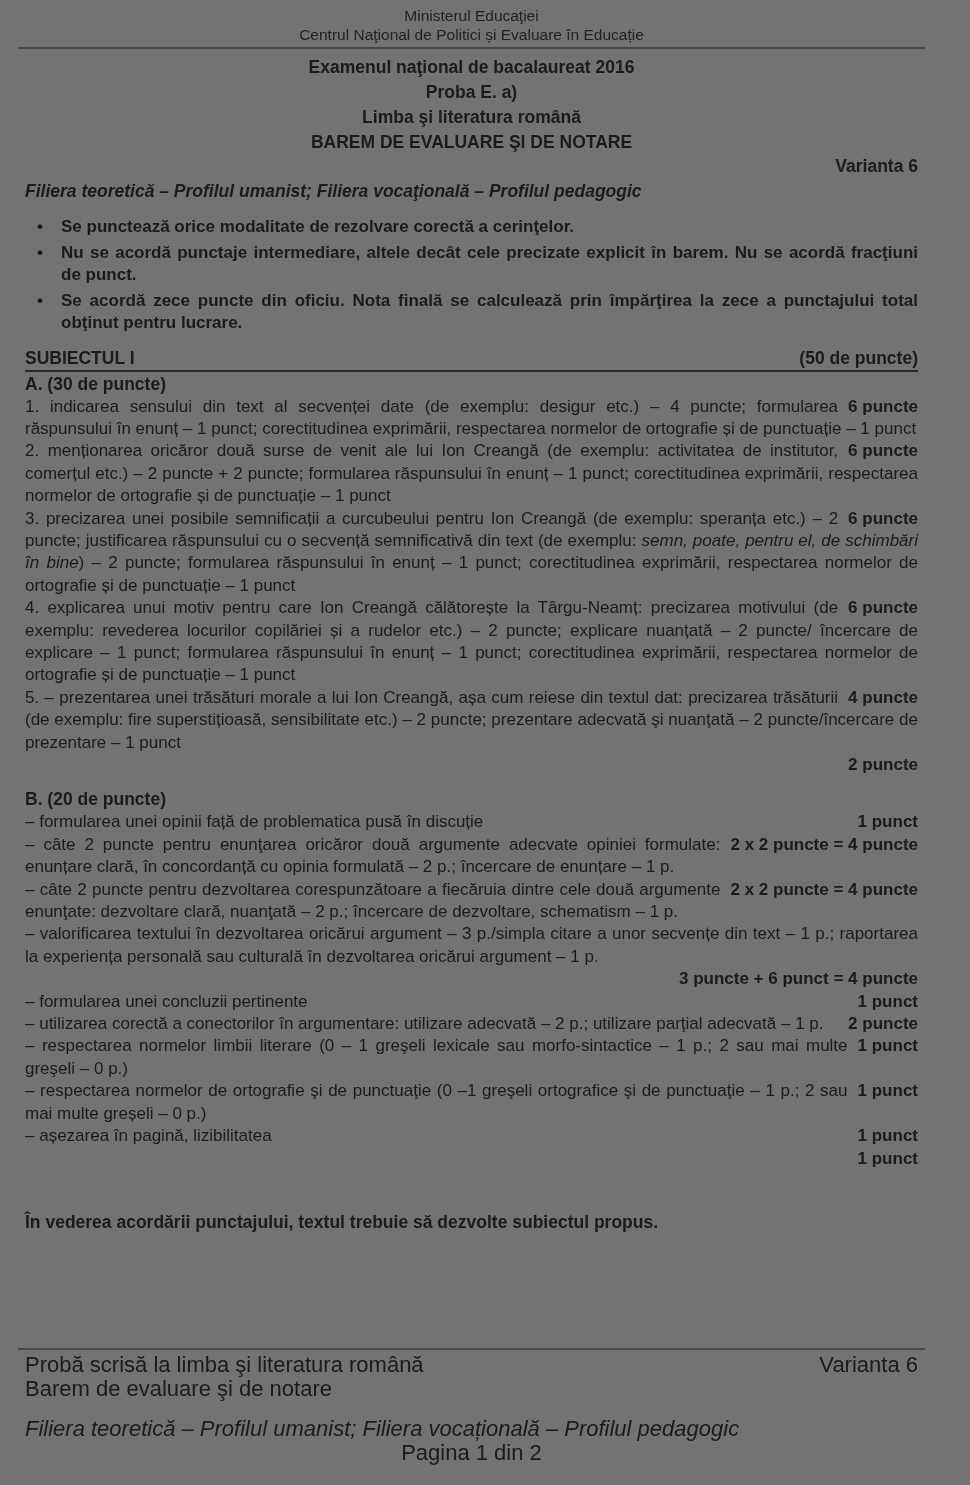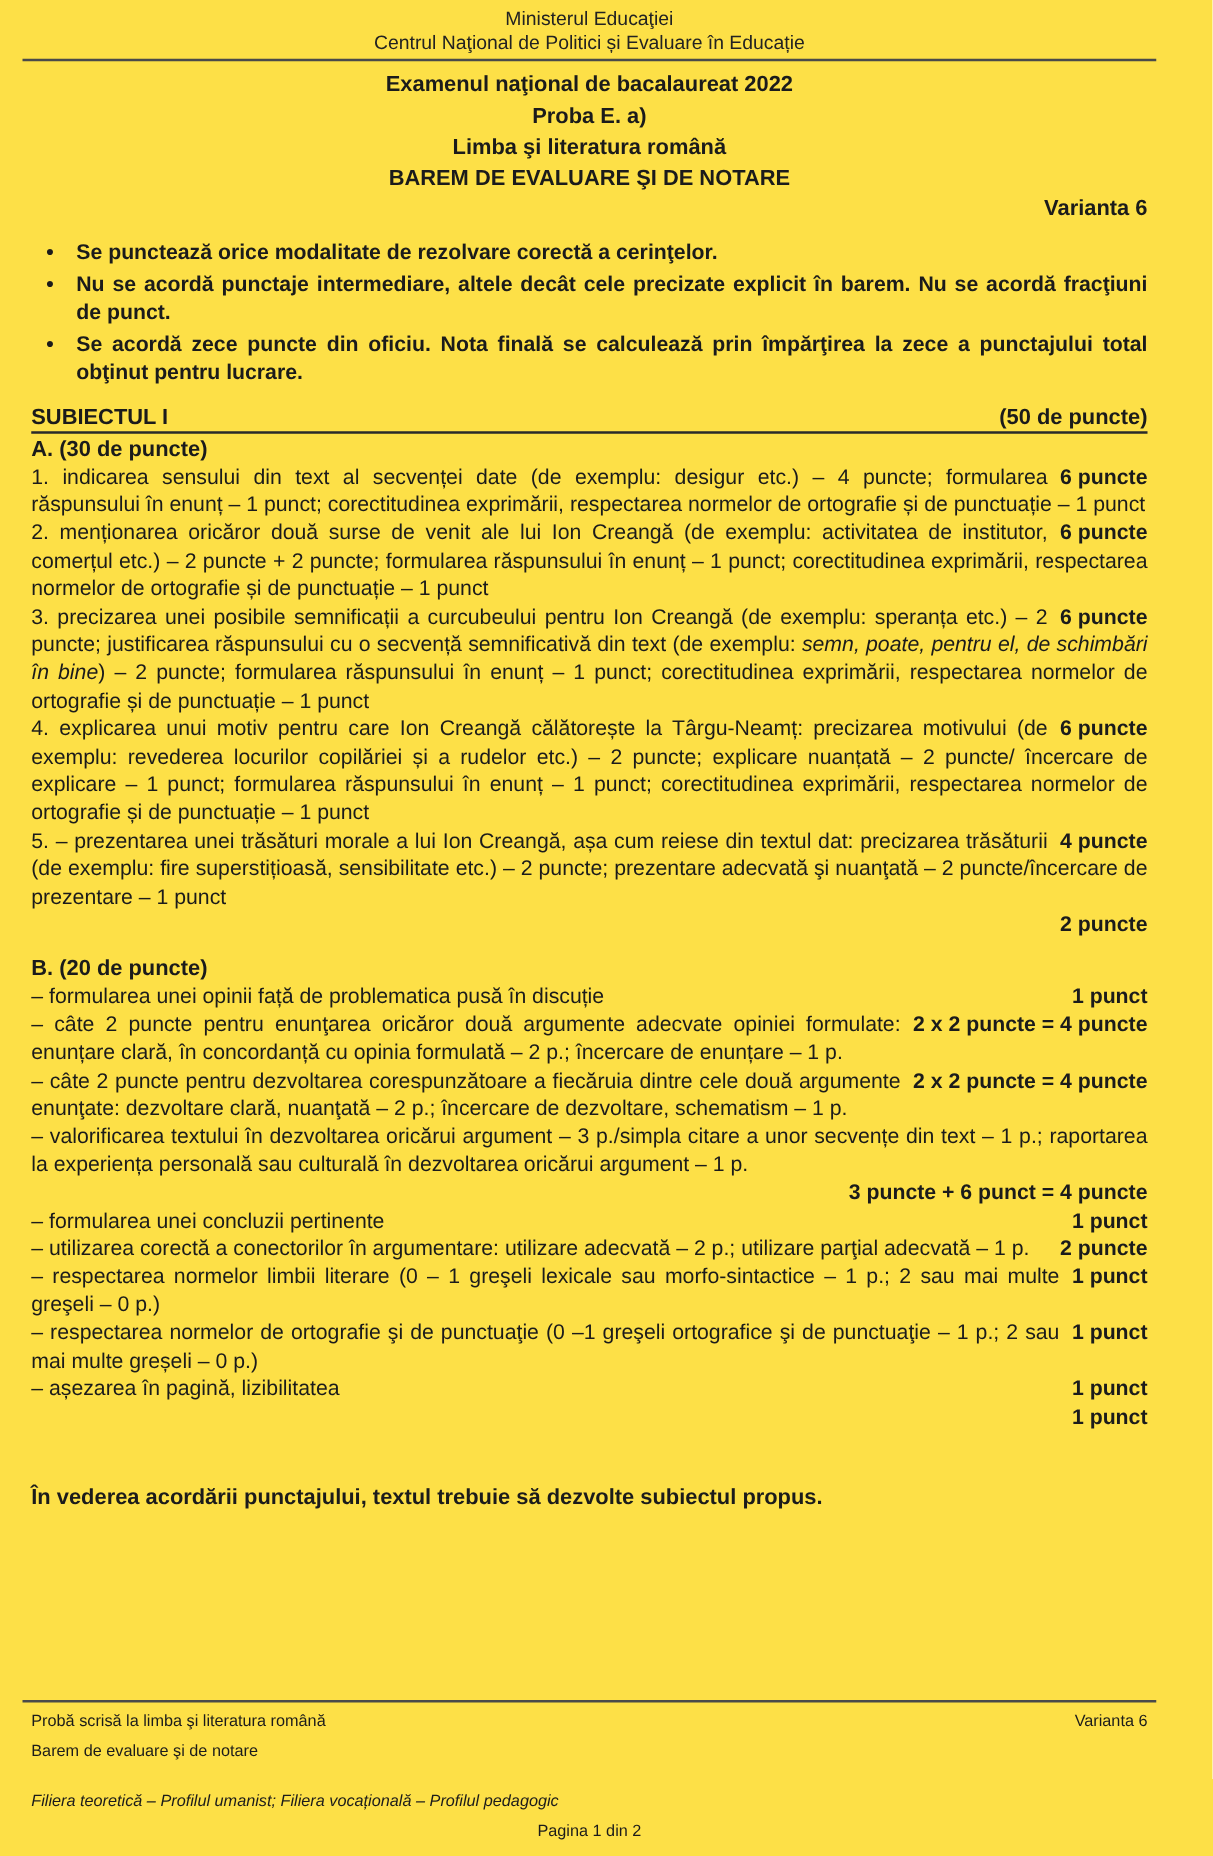--- a/index.html
+++ b/index.html
@@ -1,20 +1,20 @@
 <!DOCTYPE html>
 <html><head>
 <meta charset="utf-8">
 <style>
   html, body { margin:0; padding:0; background:#ffffff; }
   .page {
     position:relative;
     width:970px; height:1485px;
     box-sizing:border-box;
-    background:#fde047;
+    background:#737373;
     color:#1b1b1b;
     font-family:"Liberation Sans", sans-serif;
     font-size:17px;
     padding:6px 52px 0 25px;
     overflow:hidden;
   }
   .center { text-align:center; }
   .small-head { font-size:15.5px; line-height:19px; color:#222; }
   .top-rule { border:none; border-top:2px solid #4a4a4a; margin:3px -7px 6px -7px; }
   .h-bold { font-weight:bold; font-size:17.5px; line-height:25px; }
@@ -30,40 +30,41 @@
   .section-title { font-weight:bold; font-size:17.5px; line-height:24px; }
 
   p.item { margin:0; text-align:justify; line-height:22.4px; display:flow-root; }
   p.item .pts { float:right; font-weight:bold; margin-left:10px; }
   p.item.indent1 { text-indent:20px; }
   .pts-line { text-align:right; font-weight:bold; line-height:22.4px; }
 
   .gap-b { margin-top:11px; }
   .final-note { font-weight:bold; font-size:17.5px; line-height:24px; margin-top:40px; }
 
-  .footer { position:absolute; left:25px; right:52px; bottom:8px; font-size:13px; line-height:24px; }
+  .footer { position:absolute; left:25px; right:52px; bottom:20px; font-size:22px; line-height:24px; }
   .footer-rule { border:none; border-top:2px solid #4a4a4a; margin:0 -7px 3px -7px; }
   .footer-row { display:flex; justify-content:space-between; }
   .footer-filiera { font-style:italic;margin-top:16px; }
   .footer-page { text-align:center; }
 </style>
 </head>
 <body>
 
 <div class="page">
 
   <div class="center small-head">Ministerul Educaţiei</div>
   <div class="center small-head">Centrul Naţional de Politici și Evaluare în Educație</div>
   <hr class="top-rule">
 
-  <div class="center h-bold">Examenul naţional de bacalaureat 2022</div>
+  <div class="center h-bold">Examenul naţional de bacalaureat 2016</div>
   <div class="center h-bold">Proba E. a)</div>
   <div class="center h-bold">Limba şi literatura română</div>
   <div class="center h-bold">BAREM DE EVALUARE ŞI DE NOTARE</div>
   <div class="variant-top">Varianta 6</div>
+  <div class="filiera-top">Filiera teoretică – Profilul umanist; Filiera vocaţională – Profilul pedagogic</div>
 
   <ul class="rules">
     <li>Se punctează orice modalitate de rezolvare corectă a cerinţelor.</li>
     <li>Nu se acordă punctaje intermediare, altele decât cele precizate explicit în barem. Nu se acordă fracţiuni de punct.</li>
     <li>Se acordă zece puncte din oficiu. Nota finală se calculează prin împărţirea la zece a punctajului total obţinut pentru lucrare.</li>
   </ul>
 
   <div class="subj-row">
     <span>SUBIECTUL I</span>
     <span>(50 de puncte)</span>

